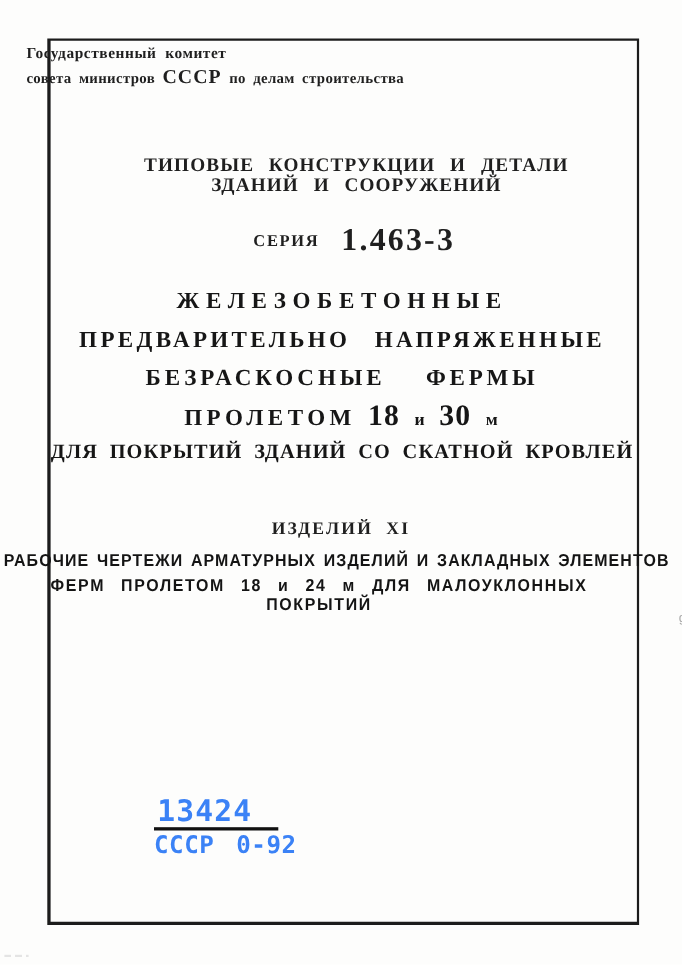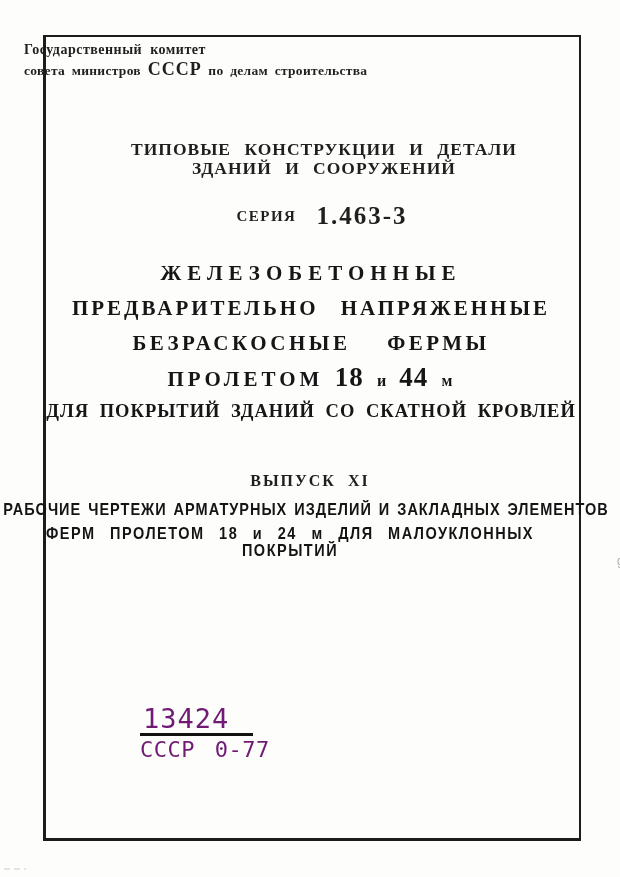--- a/index.html
+++ b/index.html
@@ -49,21 +49,21 @@
     line-height: 19px;
   }
 
   
   .series-row {
     top: 202px; left: 24px; width: 596px;
     text-align: center;
     font-weight: bold;
   }
   .series-label { font-size: 15px; letter-spacing: 1.5px; vertical-align: 3px; }
-  .series-number { font-size: 25px; letter-spacing: 2px; margin-left: 16px; }
+  .series-number { font-size: 29px; letter-spacing: 2px; margin-left: 16px; }
 
   
   .main-title {
     top: 261px; left: 0; width: 622px;
     text-align: center;
     font-weight: bold;
     color: #161616;
   }
   .title-line1 { font-size: 21px; letter-spacing: 6px; }
   .title-line2 { font-size: 21px; letter-spacing: 3px; word-spacing: 14px; margin-top: 10px; }
@@ -105,24 +105,24 @@
   
   .watermark {
     top: 554px; left: 617px;
     font-family: "Liberation Sans", sans-serif;
     font-size: 12px;
     color: #ababab;
   }
 
   
   .stamp {
-    top: 705px; left: 140px;
+    top: 724px; left: 140px;
     font-family: "DejaVu Sans Mono", monospace;
-    font-weight: normal;
-    color: #701a75;
+    font-weight: bold;
+    color: #3b82f6;
   }
   .stamp-number {
     font-size: 27px;
     letter-spacing: 1px;
     line-height: 27px;
     padding-left: 3px;
   }
   .stamp-rule {
     width: 113px;
     height: 3px;
@@ -170,36 +170,36 @@
   </div>
 
   <div class="abs main-title">
     <div class="title-line1">ЖЕЛЕЗОБЕТОННЫЕ</div>
     <div class="title-line2">ПРЕДВАРИТЕЛЬНО НАПРЯЖЕННЫЕ</div>
     <div class="title-line3">БЕЗРАСКОСНЫЕ ФЕРМЫ</div>
     <div class="title-line4">
       <span>ПРОЛЕТОМ</span>
       <span class="num">18</span>
       <span class="small">и</span>
-      <span class="num">44</span>
+      <span class="num">30</span>
       <span class="small">м</span>
     </div>
     <div class="title-line5">ДЛЯ ПОКРЫТИЙ ЗДАНИЙ СО СКАТНОЙ КРОВЛЕЙ</div>
   </div>
 
-  <div class="abs issue-label">ВЫПУСК XI</div>
+  <div class="abs issue-label">ИЗДЕЛИЙ XI</div>
   <div class="abs stencil issue-line1">РАБОЧИЕ ЧЕРТЕЖИ АРМАТУРНЫХ ИЗДЕЛИЙ И ЗАКЛАДНЫХ ЭЛЕМЕНТОВ</div>
   <div class="abs stencil issue-line2">ФЕРМ ПРОЛЕТОМ 18 и 24 м ДЛЯ МАЛОУКЛОННЫХ ПОКРЫТИЙ</div>
 
   <div class="abs watermark">gbi22.ru</div>
 
   <div class="abs stamp">
     <div class="stamp-number">13424</div>
     <div class="stamp-rule"></div>
     <div class="stamp-price">
       <span>СССР</span>
-      <span>0-77</span>
+      <span>0-92</span>
     </div>
   </div>
 
   <div class="abs scan-artifact"></div>
 
 </div>
 
 </body></html>

